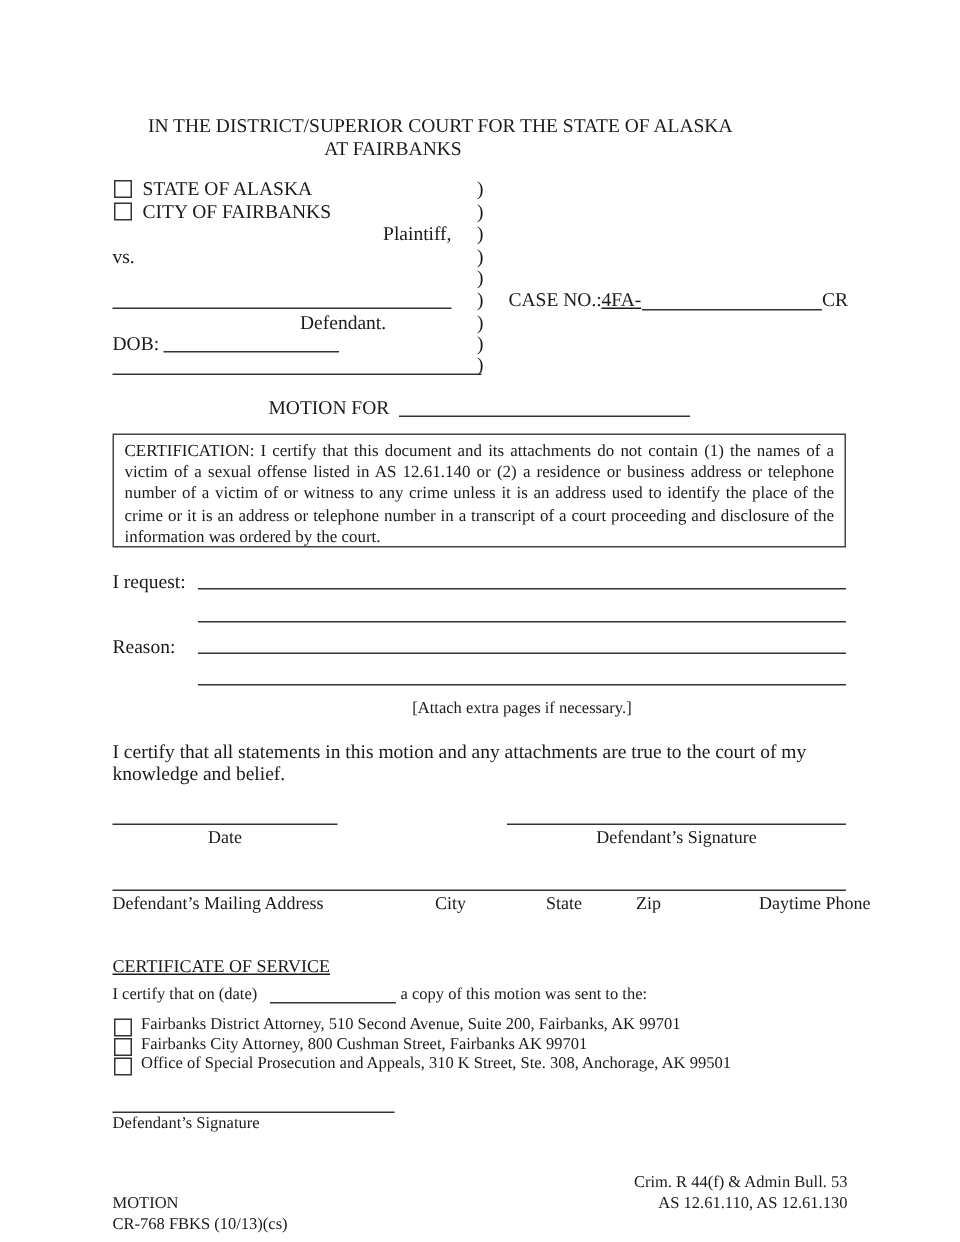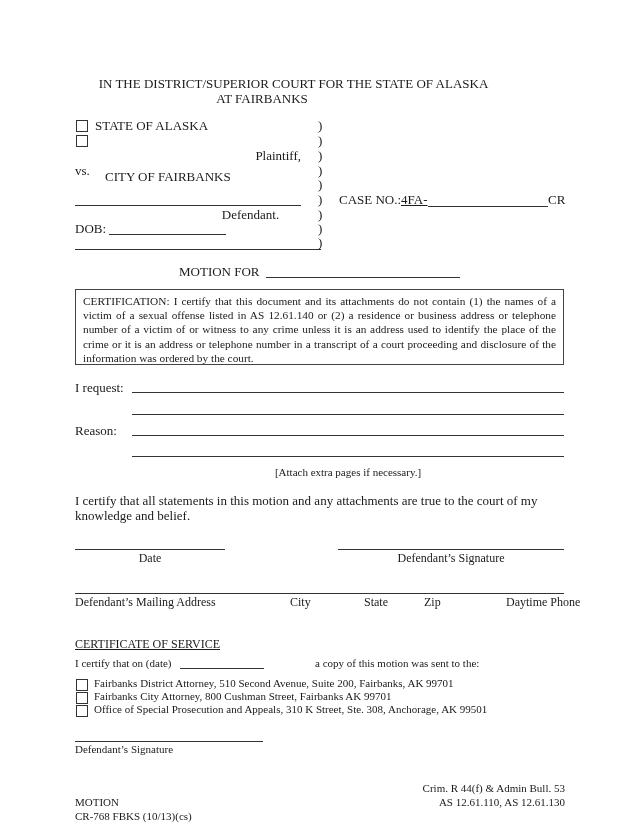--- a/index.html
+++ b/index.html
@@ -20,25 +20,25 @@
 </style>
 </head>
 <body>
 
 <div class="abs t13 center" style="left:0;width:587px;top:76px;">IN THE DISTRICT/SUPERIOR COURT FOR THE STATE OF ALASKA</div>
 <div class="abs t13 center" style="left:0;width:524px;top:91px;">AT FAIRBANKS</div>
 
 <div class="cbox" style="left:76px;top:120px;"></div>
 <div class="abs t13" style="left:95px;top:118px;">STATE OF ALASKA</div>
 <div class="cbox" style="left:76px;top:135px;"></div>
-<div class="abs t13" style="left:105px;top:133px;margin-top:36px;">CITY OF FAIRBANKS</div>
+<div class="abs t13" style="left:95px;top:133px;">CITY OF FAIRBANKS</div>
 <div class="abs t13" style="left:200px;width:101px;text-align:right;top:148px;">Plaintiff,</div>
 <div class="abs t13" style="left:75px;top:163px;">vs.</div>
 <input class="field-input" style="left: 75px; top: 191px; width: 226px;" value="">
-<div class="abs t13" style="left:200px;width:101px;text-align:center;top:207px;">Defendant.</div>
+<div class="abs t13" style="left:200px;width:101px;text-align:left;top:207px;">Defendant.</div>
 <div class="abs t13" style="left:75px;top:221px;">DOB:</div>
 <input class="field-input" style="left: 109px; top: 220px; width: 117px;" value="">
 <input class="field-input" style="left: 75px; top: 235px; width: 246px;">
 
 <div class="paren" style="top:118px;">)</div>
 <div class="paren" style="top:133px;">)</div>
 <div class="paren" style="top:148px;">)</div>
 <div class="paren" style="top:163px;">)</div>
 <div class="paren" style="top:177px;">)</div>
 <div class="paren" style="top:192px;">)</div>
@@ -75,21 +75,21 @@
 <input class="field-input" style="left: 75px; top: 579px; width: 489px;">
 <div class="abs t12" style="left:75px;top:595px;">Defendant’s Mailing Address</div>
 <div class="abs t12" style="left:290px;top:595px;">City</div>
 <div class="abs t12" style="left:364px;top:595px;">State</div>
 <div class="abs t12" style="left:424px;top:595px;">Zip</div>
 <div class="abs t12" style="left:506px;top:595px;">Daytime Phone</div>
 
 <div class="abs t12" style="left:75px;top:637px;text-decoration:underline;">CERTIFICATE OF SERVICE</div>
 <div class="abs t11" style="left:75px;top:657px;">I certify that on (date)</div>
 <input class="field-input" style="left: 180px; top: 656px; width: 84px; height: 12px;">
-<div class="abs t11" style="left:267px;top:657px;margin-left:48px;">a copy of this motion was sent to the:</div>
+<div class="abs t11" style="left:267px;top:657px;">a copy of this motion was sent to the:</div>
 
 <div class="cbox" style="left:76px;top:679px;"></div>
 <div class="abs t11" style="left:94px;top:677px;">Fairbanks District Attorney, 510 Second Avenue, Suite 200, Fairbanks, AK 99701</div>
 <div class="cbox" style="left:76px;top:692px;"></div>
 <div class="abs t11" style="left:94px;top:690px;">Fairbanks City Attorney, 800 Cushman Street, Fairbanks AK 99701</div>
 <div class="cbox" style="left:76px;top:705px;"></div>
 <div class="abs t11" style="left:94px;top:703px;">Office of Special Prosecution and Appeals, 310 K Street, Ste. 308, Anchorage, AK 99501</div>
 
 <input class="field-input" style="left: 75px; top: 727px; width: 188px;">
 <div class="abs t11" style="left:75px;top:743px;">Defendant’s Signature</div>

